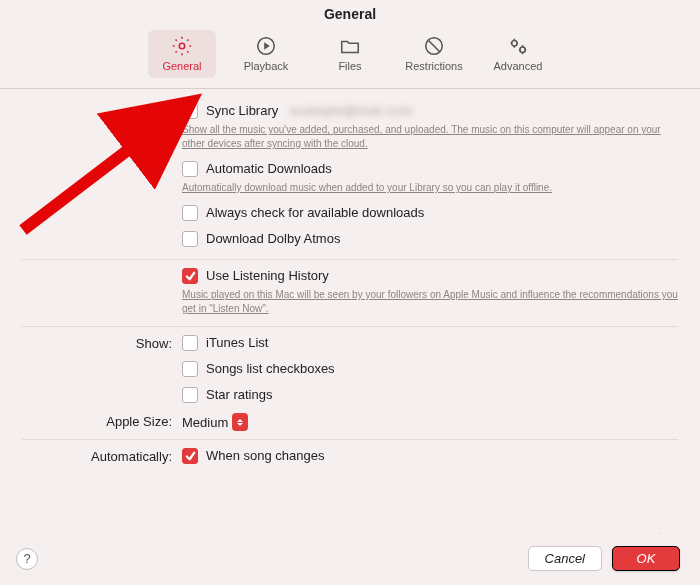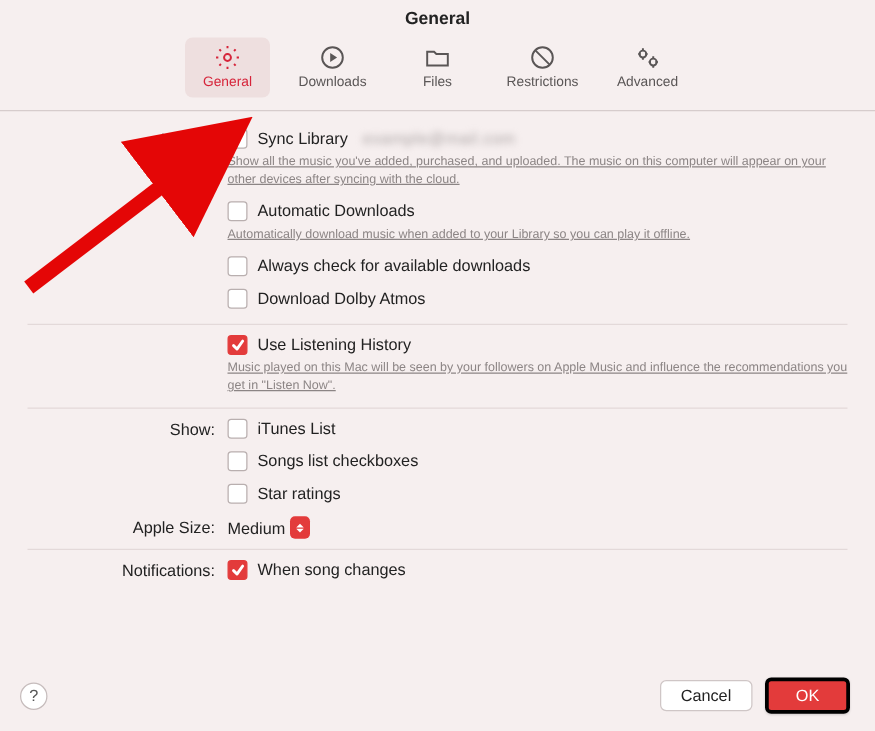--- a/index.html
+++ b/index.html
@@ -146,29 +146,30 @@
   }
   .footer-spacer { flex: 1; }
   .btn {
     min-width: 68px;
     padding: 4px 16px;
     border-radius: 5px;
     font-size: 13px;
     text-align: center;
     cursor: pointer;
     margin-left: 10px;
+    font-style: italic;
   }
   .btn.cancel {
     background: #fff;
     border: 1px solid #cfc6c6;
     color: #222;
   }
   .btn.ok {
     background: #e33b3b;
-    border: 3px solid #000000;
+    border: 1px solid #000000;
     color: #fff;
     font-weight: 500;
     box-shadow: 0 1px 2px rgba(0,0,0,0.15);
   }
   .watermark {
     position: absolute;
     right: 10px;
     bottom: 42px;
     font-size: 11px;
     color: #c7bdbd;
@@ -196,21 +197,21 @@
     </span>
     <span class="tab-label">General</span>
   </div>
   <div class="tab">
     <span class="tab-icon">
       <svg viewBox="0 0 24 24">
           <circle cx="12" cy="12" r="9"></circle>
           <path d="M10 8l6 4-6 4z" fill="#5a5656" stroke="none"></path>
         </svg>
     </span>
-    <span class="tab-label">Downloads</span>
+    <span class="tab-label">Playback</span>
   </div>
   <div class="tab">
     <span class="tab-icon">
       <svg viewBox="0 0 24 24">
           <path d="M3 7h6l2 2h10v10H3z"></path>
         </svg>
     </span>
     <span class="tab-label">Files</span>
   </div>
   <div class="tab">
@@ -333,21 +334,21 @@
       <div class="select-wrap">
         <span class="select-value">Medium</span>
         <span class="select-stepper"></span>
       </div>
     </div>
   </div>
 
   <hr class="divider">
 
   <div class="row tight">
-    <div class="label-col">Notifications:</div>
+    <div class="label-col">Automatically:</div>
     <div class="field-col">
       <div class="checkbox-line">
         <span class="checkbox checked">
           <svg viewBox="0 0 12 12">
               <path d="M2 6l3 3 5-7"></path>
             </svg>
         </span>
         <span>When song changes</span>
       </div>
     </div>

